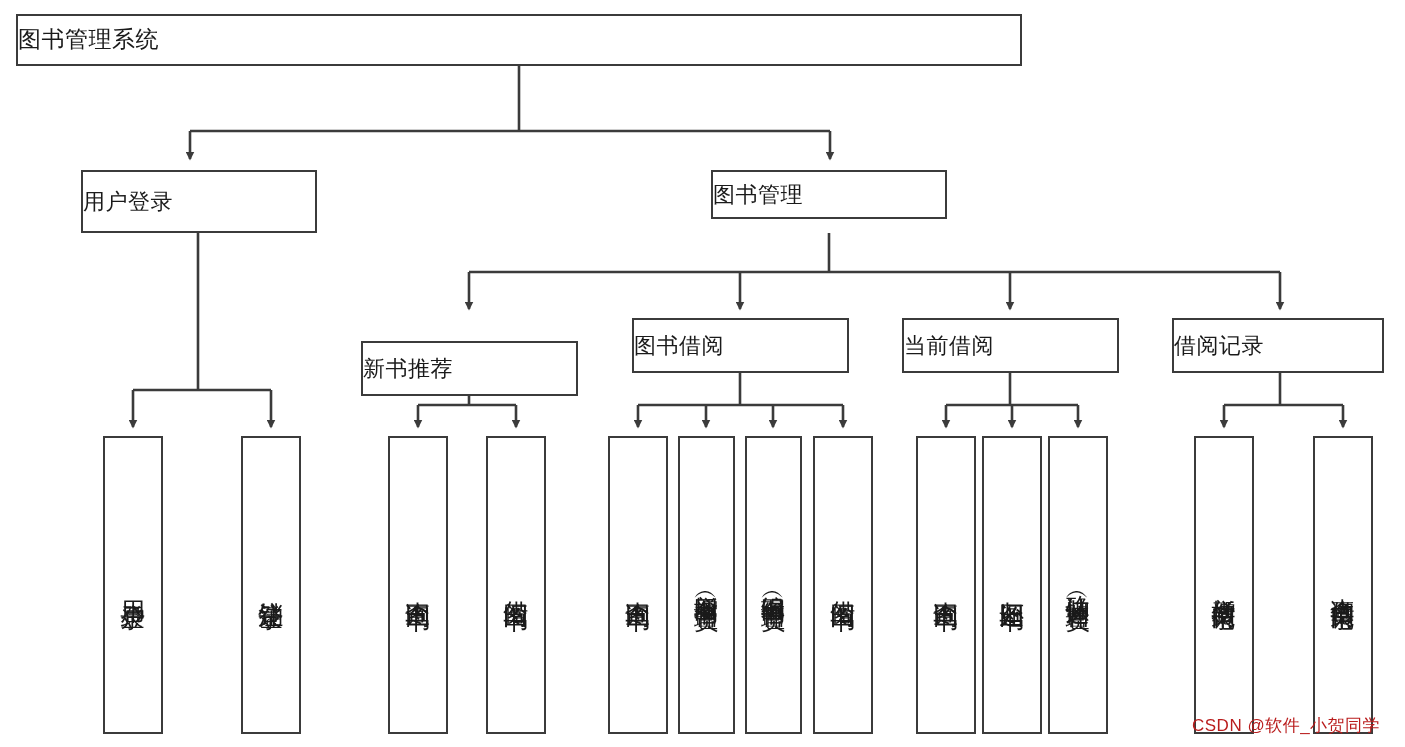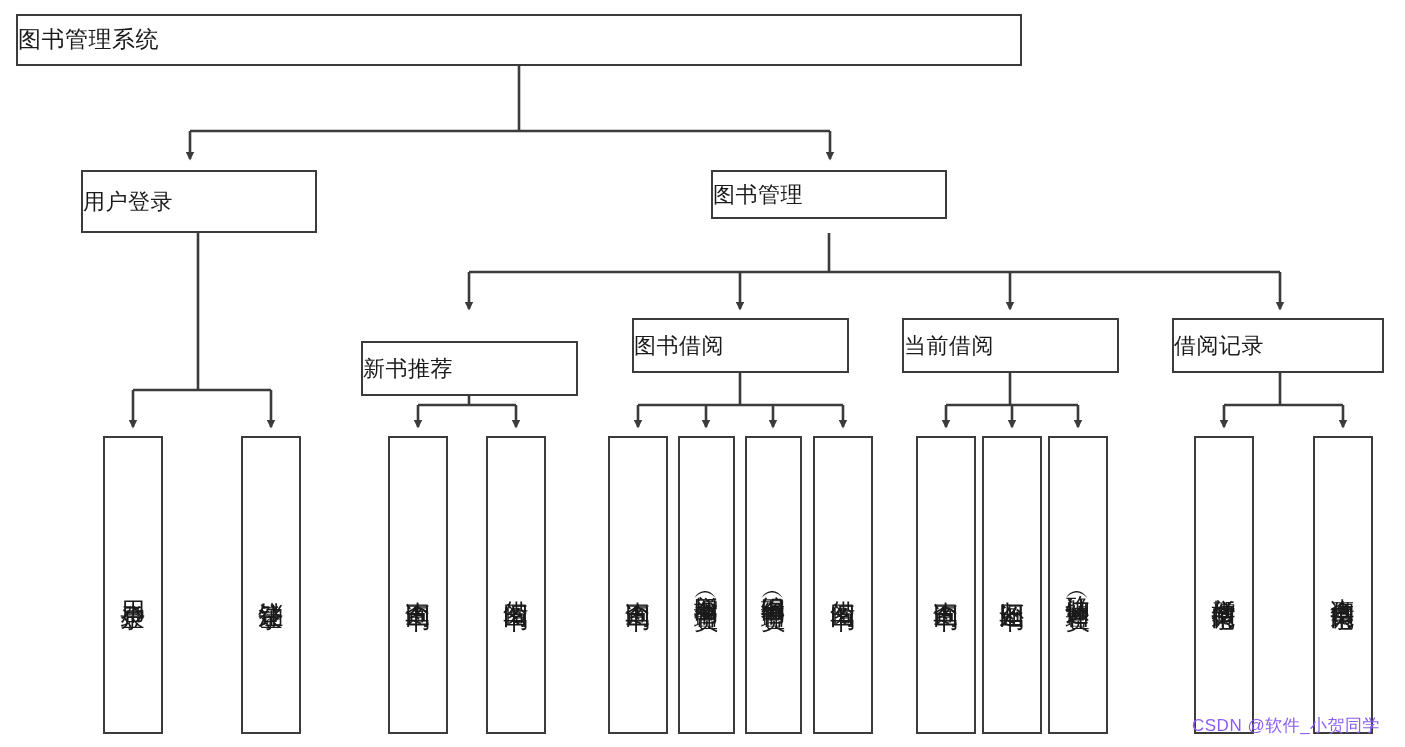--- a/index.html
+++ b/index.html
@@ -65,21 +65,21 @@
     white-space: nowrap;
   }
   .node.vert.narrow .node-label {
     font-size: 24px;
   }
   #watermark {
     position: absolute;
     left: 1192px;
     top: 714px;
     font-size: 17px;
-    color: #8b5cf6;
+    color: #b91c1c;
     letter-spacing: 0.5px;
     white-space: nowrap;
     user-select: none;
   }
 </style>
 </head>
 <body>
 
 <div id="diagram-root">
 

